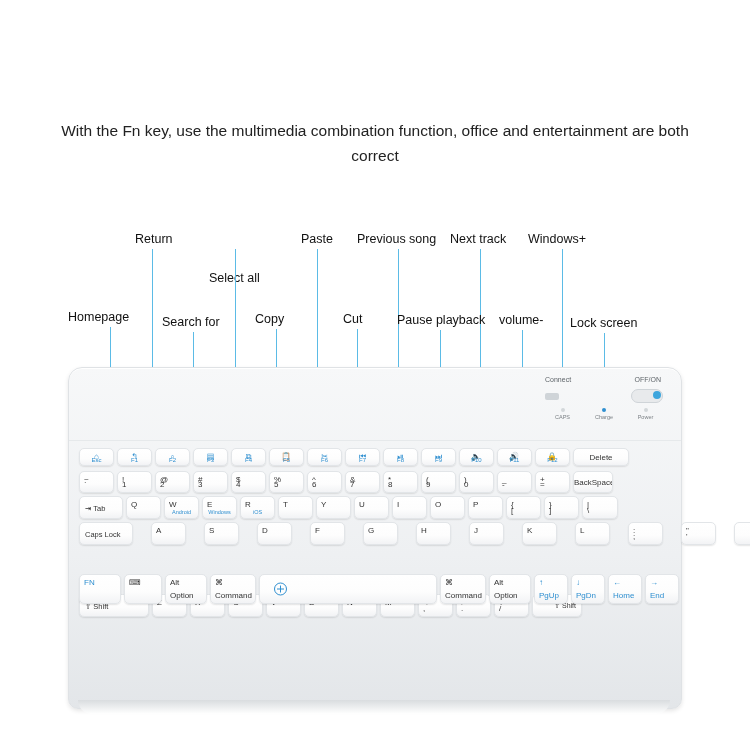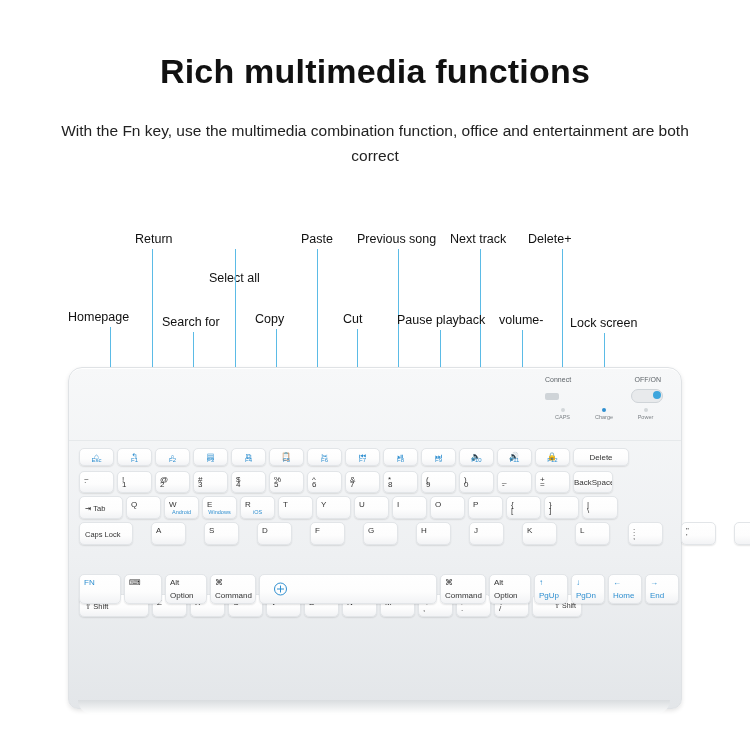--- a/index.html
+++ b/index.html
@@ -127,35 +127,34 @@
   }
   .logo:before{
     content:"";position:absolute;left:4.5px;top:2px;width:1px;height:7px;background:#2f8fd0;
   }
 </style>
 </head>
 <body>
 
 <div class="page">
 
-  <div class="title">Rich multimedia functions</div>
   <div class="subtitle">With the Fn key, use the multimedia combination function, office and entertainment are both correct</div>
 
   <div id="callouts">
       <div class="callout" style="left: 135px; top: 232px;">Return</div>
       <div class="leader" style="left: 152px; top: 249px; height: 208px;"></div>
       <div class="callout" style="left: 209px; top: 232px; margin-top: 39px;">Select all</div>
       <div class="leader" style="left: 235px; top: 249px; height: 208px;"></div>
       <div class="callout" style="left: 301px; top: 232px;">Paste</div>
       <div class="leader" style="left: 317px; top: 249px; height: 208px;"></div>
       <div class="callout" style="left: 357px; top: 232px;">Previous song</div>
       <div class="leader" style="left: 398px; top: 249px; height: 208px;"></div>
       <div class="callout" style="left: 450px; top: 232px;">Next track</div>
       <div class="leader" style="left: 480px; top: 249px; height: 208px;"></div>
-      <div class="callout" style="left: 528px; top: 232px;">Delete+</div>
+      <div class="callout" style="left: 528px; top: 232px;">Windows+</div>
       <div class="leader" style="left: 562px; top: 249px; height: 208px;"></div>
       <div class="callout" style="left: 68px; top: 310px;">Homepage</div>
       <div class="leader" style="left: 110px; top: 327px; height: 130px;"></div>
       <div class="callout" style="left: 162px; top: 315px;">Search for</div>
       <div class="leader" style="left: 193px; top: 332px; height: 125px;"></div>
       <div class="callout" style="left: 255px; top: 312px;">Copy</div>
       <div class="leader" style="left: 276px; top: 329px; height: 128px;"></div>
       <div class="callout" style="left: 343px; top: 312px;">Cut</div>
       <div class="leader" style="left: 357px; top: 329px; height: 128px;"></div>
       <div class="callout" style="left: 397px; top: 313px;">Pause playback</div>

